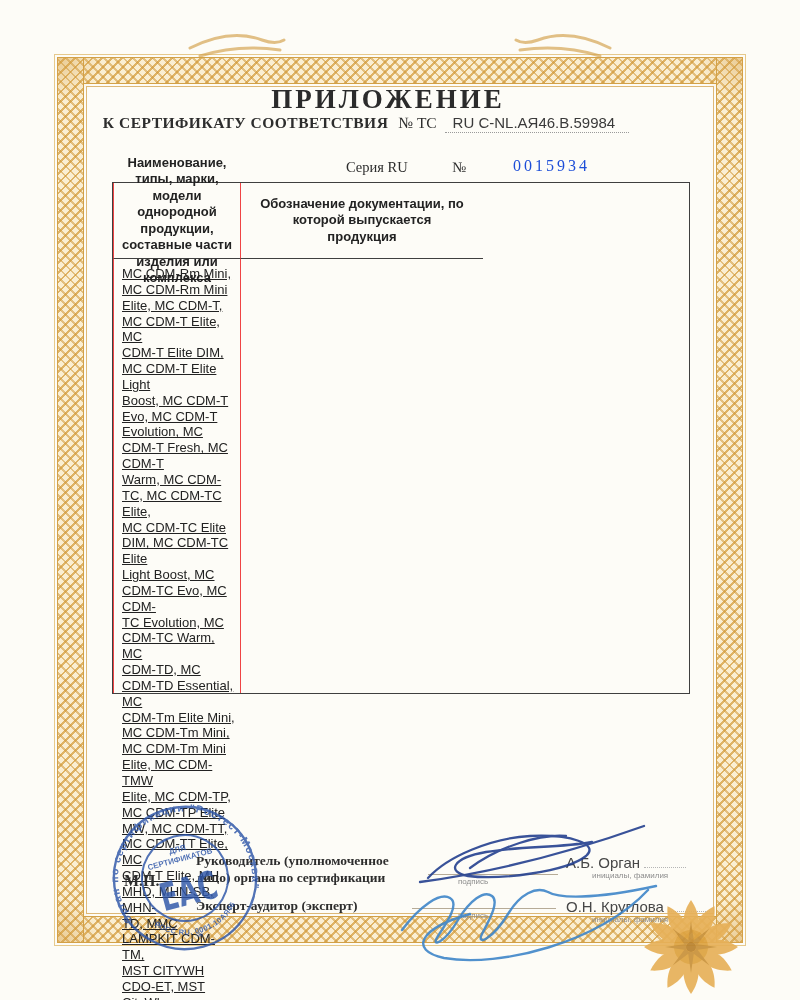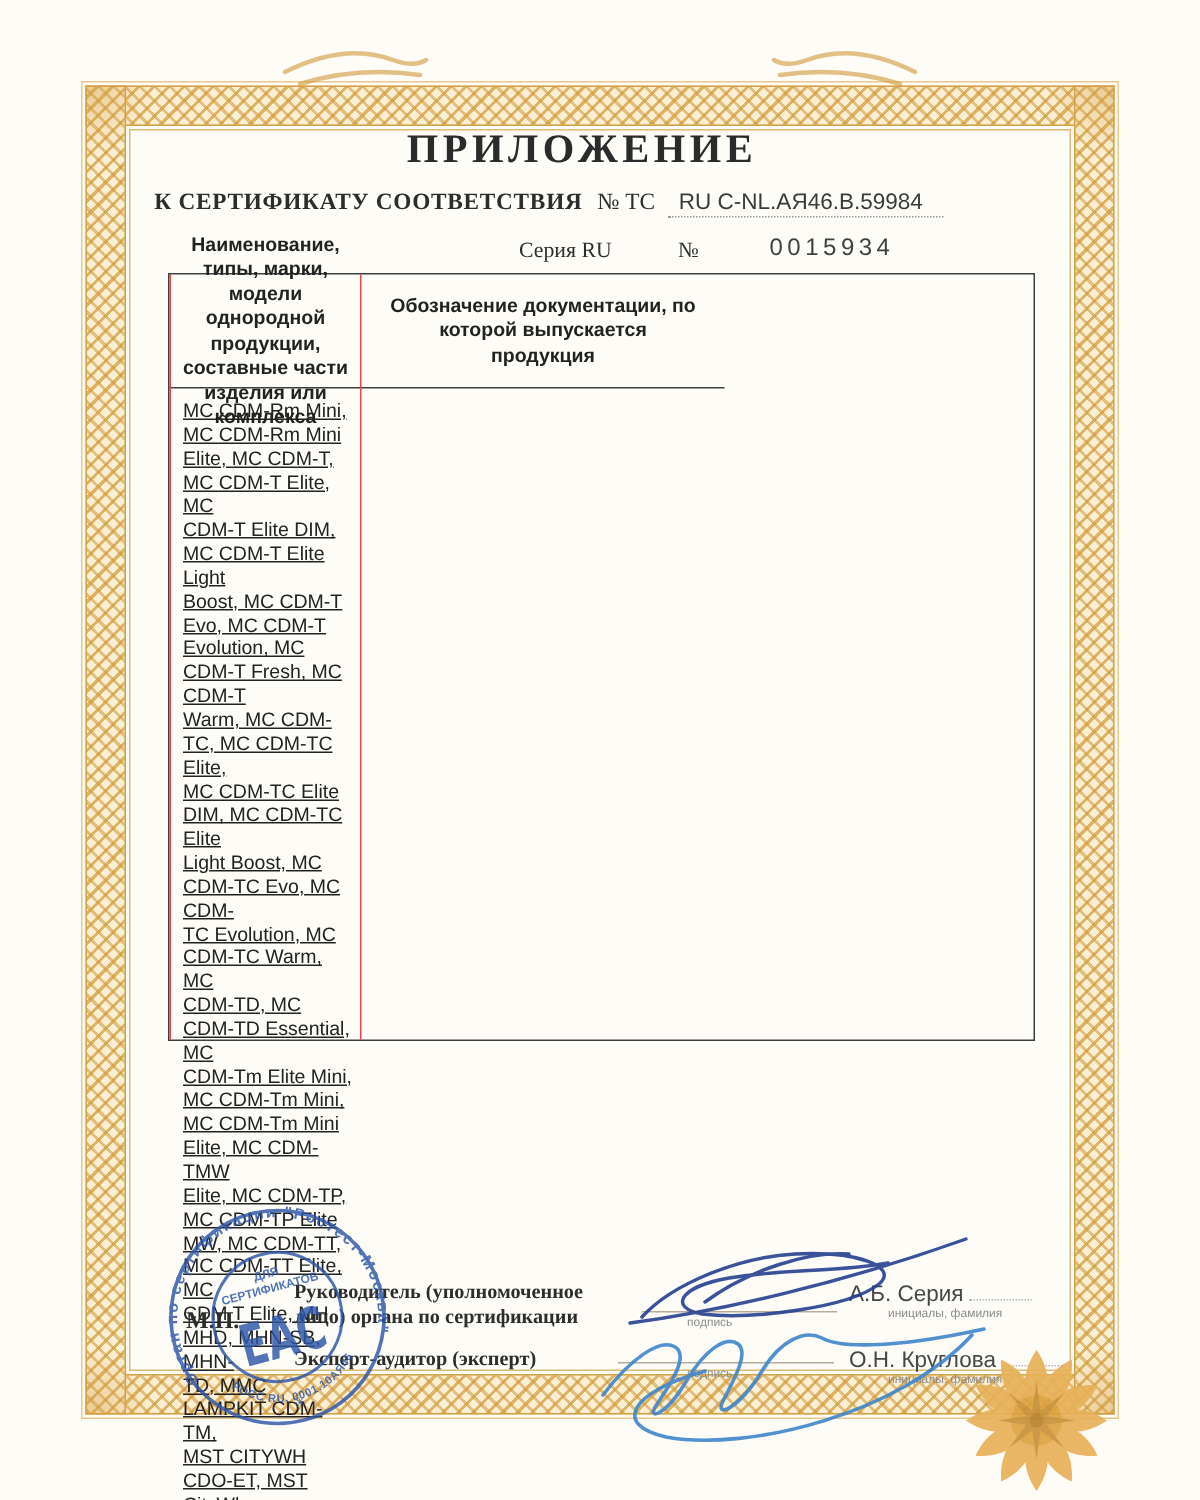--- a/index.html
+++ b/index.html
@@ -31,30 +31,30 @@
     width:238px;height:40px;background:linear-gradient(#e0a638,#cd8e26);
     border:2px solid #a97a1d;border-radius:9px;box-shadow:0 0 0 1px #e9c87e;
     display:flex;align-items:center;justify-content:center;}
   .banner-inner{position:absolute;inset:2px;border:1px solid rgba(255,255,255,.85);border-radius:6px;}
   .banner-text{position:relative;color:#ffffff;font-family:"Liberation Sans",sans-serif;
     font-weight:800;font-size:20px;letter-spacing:.5px;text-shadow:0 1px 1px rgba(121,73,2,.55);}
 
   
   .title{position:absolute;top:84px;left:0;width:776px;text-align:center;
     font-weight:bold;font-size:27px;letter-spacing:3px;color:#2b2b2b;}
-  .subtitle{position:absolute;top:126px;left:0;width:732px;text-align:center;font-size:15.5px;color:#2d2d2d;}
+  .subtitle{position:absolute;top:114px;left:0;width:732px;text-align:center;font-size:15.5px;color:#2d2d2d;}
   .subtitle .b{font-weight:bold;letter-spacing:.5px;}
   .subtitle .no{font-weight:normal;margin-left:6px;}
   .cert-num{font-family:"Liberation Sans",sans-serif;font-size:15px;color:#3a3a3a;
     border-bottom:1px dotted #9a9a9a;padding:0 14px 1px 8px;margin-left:4px;}
   .series-row{position:absolute;top:159px;left:0;width:800px;font-size:14.5px;color:#2d2d2d;}
   .series-label{position:absolute;left:310px;top:0;margin-left:36px;}
   .series-no{position:absolute;left:452px;top:0;}
-  .series-number{position:absolute;left:513px;top:-2px;font-family:Liberation Sans, sans-serif;
-    font-size:16px;letter-spacing:3px;color:#404040;}
+  .series-number{position:absolute;left:513px;top:-2px;font-family:Liberation Serif, serif;
+    font-size:16px;letter-spacing:3px;color:#1d4ed8;}
 
   
   .cert-table{position:absolute;left:112px;top:182px;width:578px;
     border:1px solid #3f3f3f;display:grid;grid-template-columns:127px 243px 206px;grid-template-rows:76px 434px;
     font-family:"Liberation Sans",sans-serif;color:#222;background:transparent;box-sizing:border-box;}
   .cell{box-sizing:border-box;}
   .cell.vline{border-left:1px solid #ef4444;}
   .cell.hline{border-bottom:1px solid #3f3f3f;}
   .head{display:flex;align-items:center;justify-content:center;text-align:center;
     font-weight:bold;font-size:13px;line-height:16.5px;padding:4px 6px;white-space:pre-line;}
@@ -160,21 +160,21 @@
   </div>
 
   <div class="mp">М.П.</div>
   <div class="role role-1">Руководитель (уполномоченное
 лицо) органа по сертификации</div>
   <div class="role role-2">Эксперт-аудитор (эксперт)</div>
   <div class="sigline sigline-1"></div>
   <div class="sigline sigline-2"></div>
   <div class="caption cap-sign-1">подпись</div>
   <div class="caption cap-sign-2">подпись</div>
-  <div class="name name-1"><span>А.Б. Серия</span><span class="name-dots"></span></div>
+  <div class="name name-1"><span>А.Б. Орган</span><span class="name-dots"></span></div>
   <div class="name name-2"><span>О.Н. Круглова</span><span class="name-dots"></span></div>
   <div class="caption cap-name-1">инициалы, фамилия</div>
   <div class="caption cap-name-2">инициалы, фамилия</div>
 
   <svg class="stamp-svg" viewBox="-92 -92 184 184">
     <g fill="none" stroke="#2d55a8">
       <circle r="71" stroke-width="2.4"></circle>
       <circle r="43" stroke-width="2"></circle>
     </g>
     <defs>

